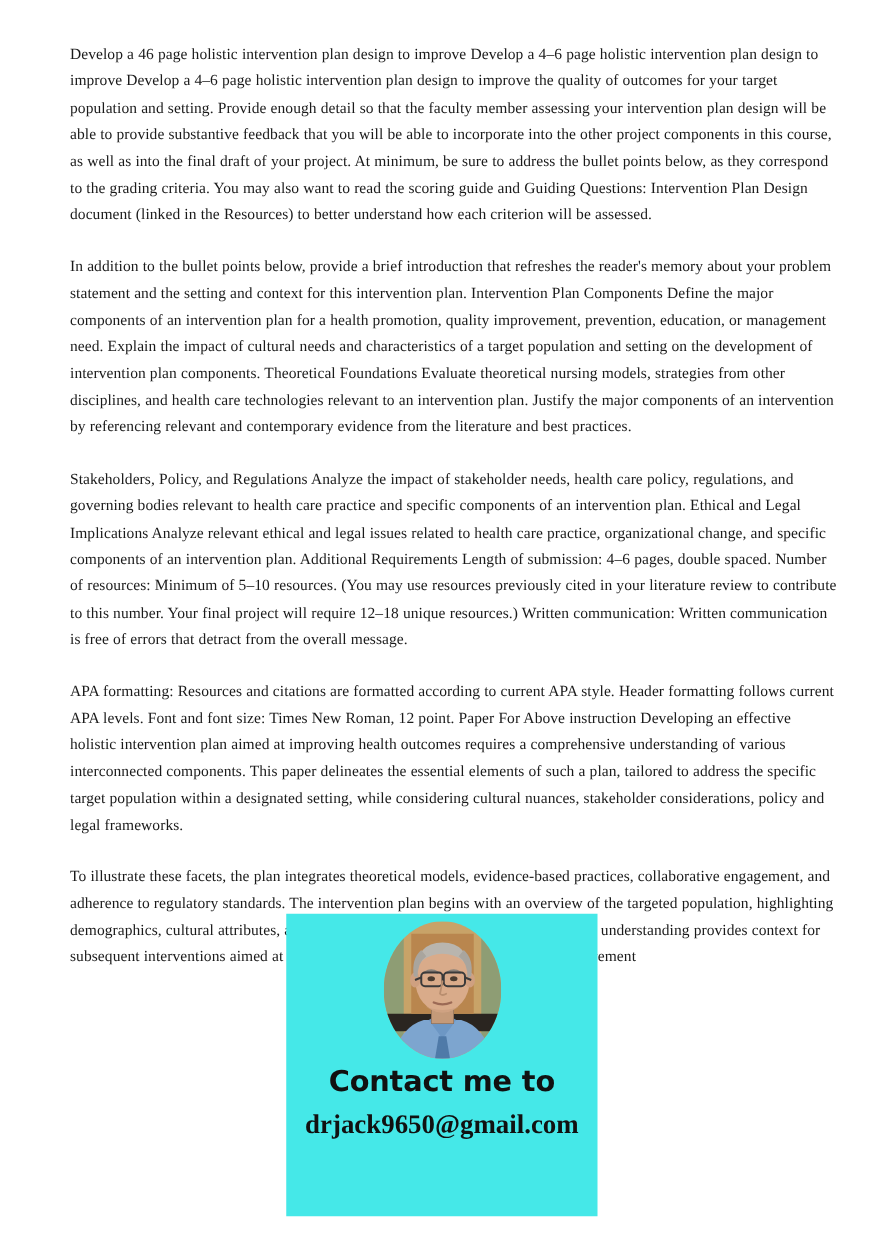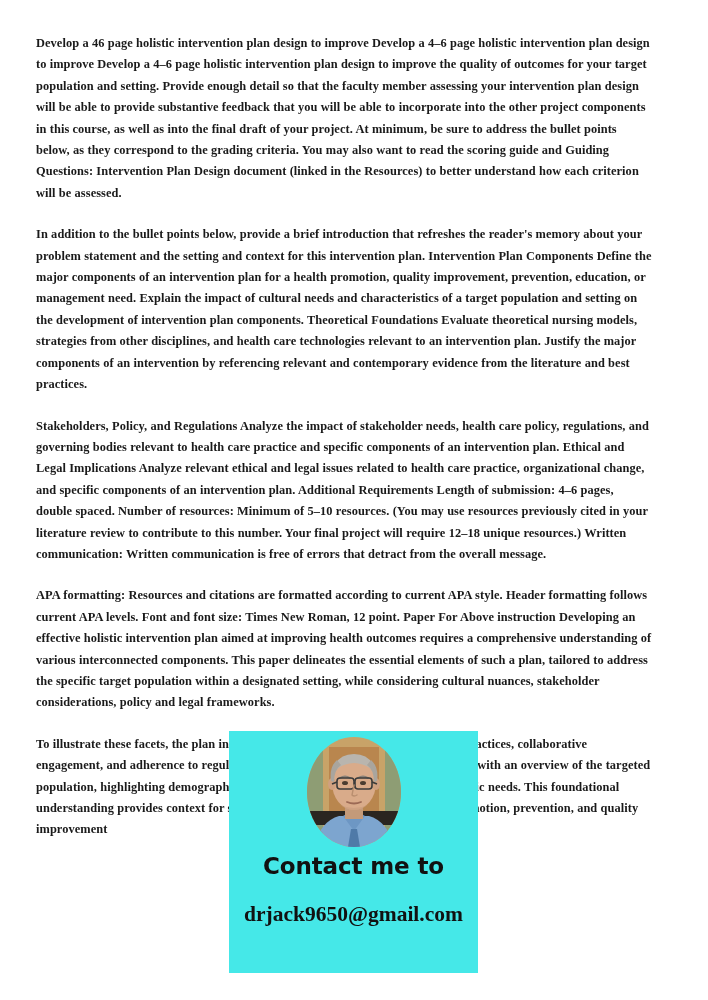--- a/index.html
+++ b/index.html
@@ -20,24 +20,23 @@
     position: absolute;
     left: 0;
     top: 0;
     width: 708px;
     height: 1000px;
     background: #ffffff;
   }
 
   #doc-body {
     position: absolute;
-    left: 36px;
+    left: 56px;
     top: 33px;
     width: 616px;
-    font-weight: bold;
   }
 
   .para {
     margin: 0 0 20px 0;
     font-size: 12.4px;
     line-height: 21.4px;
     color: #1a1a1a;
     text-align: left;
     letter-spacing: 0.005em;
     word-spacing: 0.01em;
@@ -76,21 +75,21 @@
     font-family: "DejaVu Sans", "Liberation Sans", sans-serif;
     font-weight: bold;
     font-size: 23px;
     line-height: 29px;
     color: #111111;
     letter-spacing: -0.005em;
   }
   #promo-headline .hl-line { display: block; white-space: nowrap; }
 
   #promo-email {
-    margin-top: 21px;
+    margin-top: 6px;
     text-align: center;
     font-family: "Liberation Serif", "DejaVu Serif", serif;
     font-weight: bold;
     font-size: 21.5px;
     line-height: 25px;
     color: #111111;
     white-space: nowrap;
   }
 </style>
 </head>

